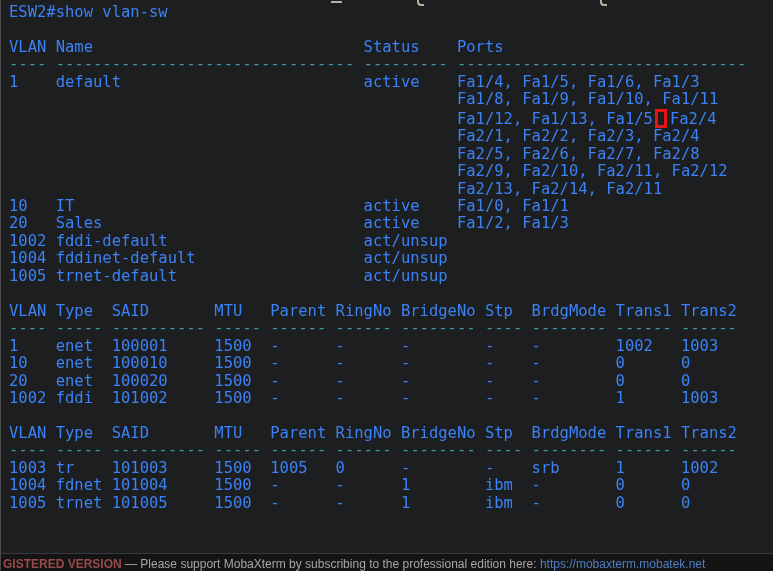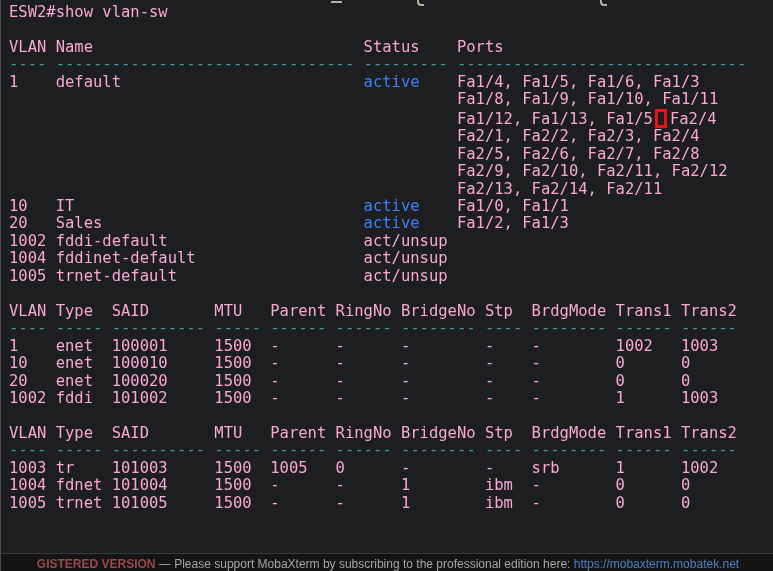--- a/index.html
+++ b/index.html
@@ -20,21 +20,21 @@
     overflow:hidden;
   }
   .tline{
     white-space:pre;
     font-size:15.5px;
     line-height:17.45px;
     min-height:17.45px;
     color:#e9ecee;
     letter-spacing:0;
   }
-  .s-plain{color:#f9a8d4;margin-top:36px;}
+  .s-plain{color:#3b82f6;margin-top:36px;}
   .s-green{color:#3b82f6;}
   .s-cyan{color:#3a9aa6;}
   .redbox{
     display:inline-block;
     width:12px;height:19px;
     border:3px solid #e61414;
     box-sizing:border-box;
     background:#1d1e1f;
     vertical-align:-4px;
     margin:0 3px 0 2px;
@@ -55,21 +55,20 @@
     height:15px;
     background:#141414;
     border-top:1px solid #3a3a3a;
     overflow:hidden;
     white-space:nowrap;
     font-family:"Liberation Sans", sans-serif;
     font-size:12px;
     line-height:16px;
     padding:2px 0 0 2px;
     box-sizing:content-box;
-    text-align:center;
   }
   .sb-ver{color:#9a4a4a;font-weight:bold;}
   .sb-msg{color:#a6a6a6;}
   .sb-url{color:#4f80c0;}
 </style>
 </head>
 <body>
 
 <div id="window">
   <div id="terminal">

